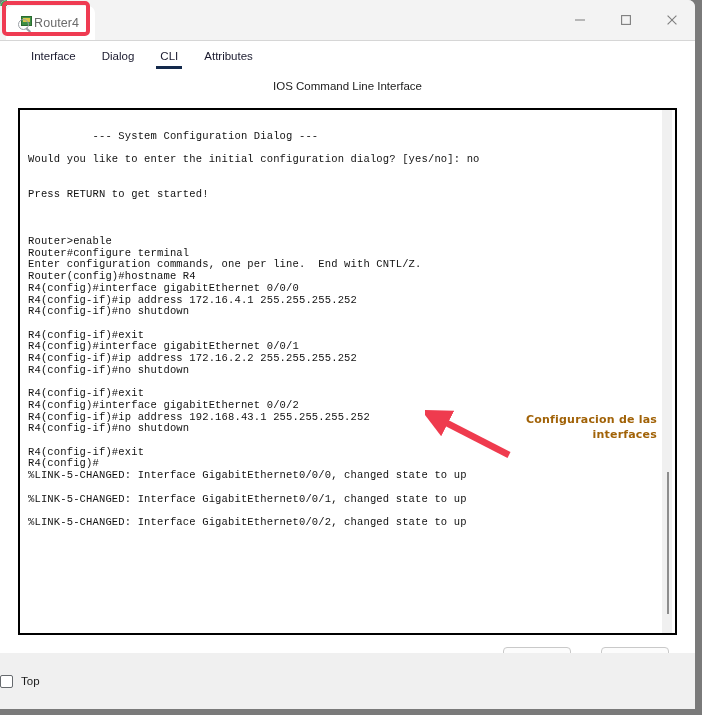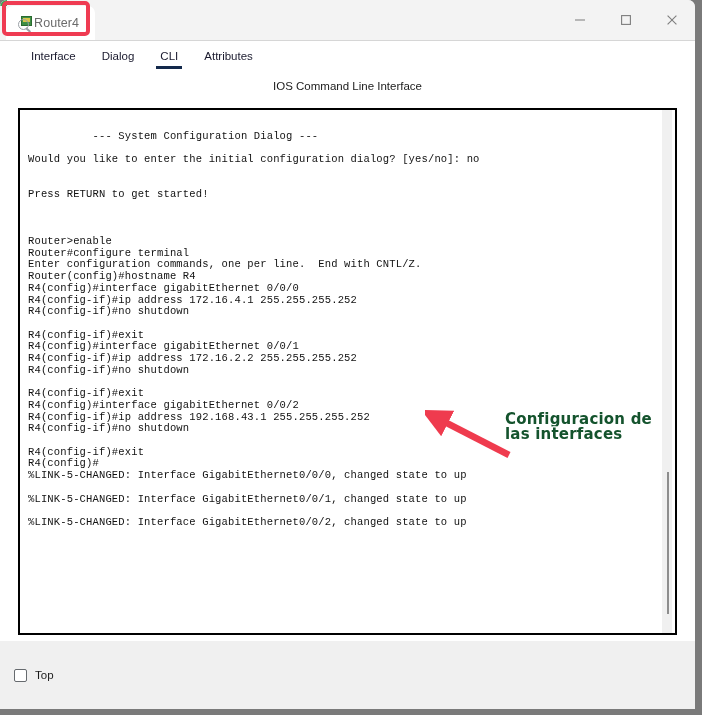--- a/index.html
+++ b/index.html
@@ -198,26 +198,26 @@
     position: absolute;
     left: 425px; top: 366px;
     width: 92px; height: 54px;
     pointer-events: none;
   }
 
   .annot-text {
     position: absolute;
     left: 505px; top: 371px;
     width: 152px;
-    text-align: left;
+    text-align: right;
     font-family: "DejaVu Sans", sans-serif;
     font-weight: bold;
-    font-size: 15px;
+    font-size: 11px;
     line-height: 15px;
-    color: #14532d;
+    color: #a16207;
     letter-spacing: .2px;
     text-shadow:
       -1.3px -1.3px 0 #ffffff,  1.3px -1.3px 0 #ffffff,
       -1.3px  1.3px 0 #ffffff,  1.3px  1.3px 0 #ffffff,
       -1.3px 0 0 #ffffff, 1.3px 0 0 #ffffff,
        0 -1.3px 0 #ffffff, 0 1.3px 0 #ffffff;
     pointer-events: none;
   }
 
   
@@ -238,25 +238,25 @@
     display: flex;
     align-items: center;
     justify-content: center;
     cursor: pointer;
   }
 
   
   .footer {
     position: absolute;
     left: 0; right: 0; bottom: 0;
-    height: 68px;
+    height: 56px;
     background: #f0f0f0;
     display: flex;
     align-items: center;
-    padding-left: 14px;
+    padding-left: 0;
     gap: 8px;
   }
   .checkbox {
     width: 13px; height: 13px;
     border: 1px solid #666a6e;
     border-radius: 2px;
     background: #ffffff;
   }
   .footer-label {
     font-size: 11.5px;

